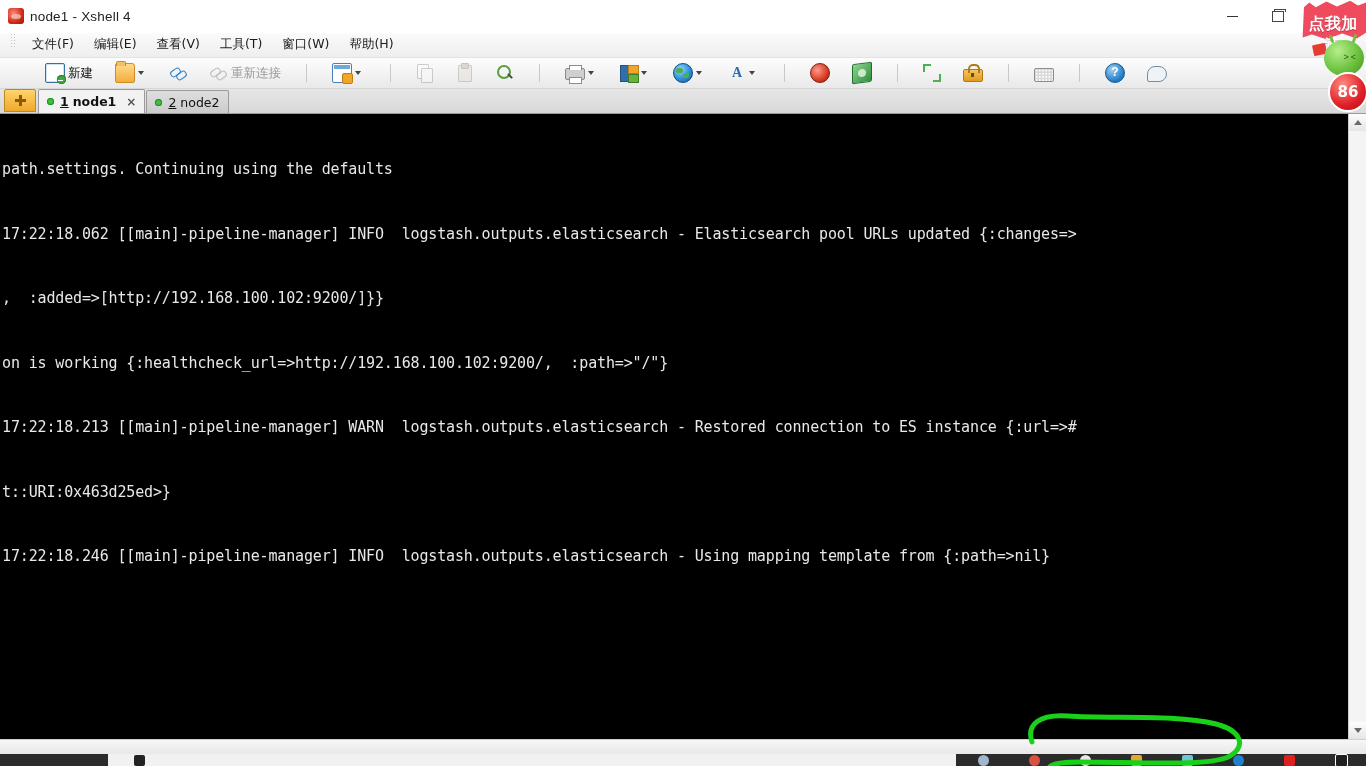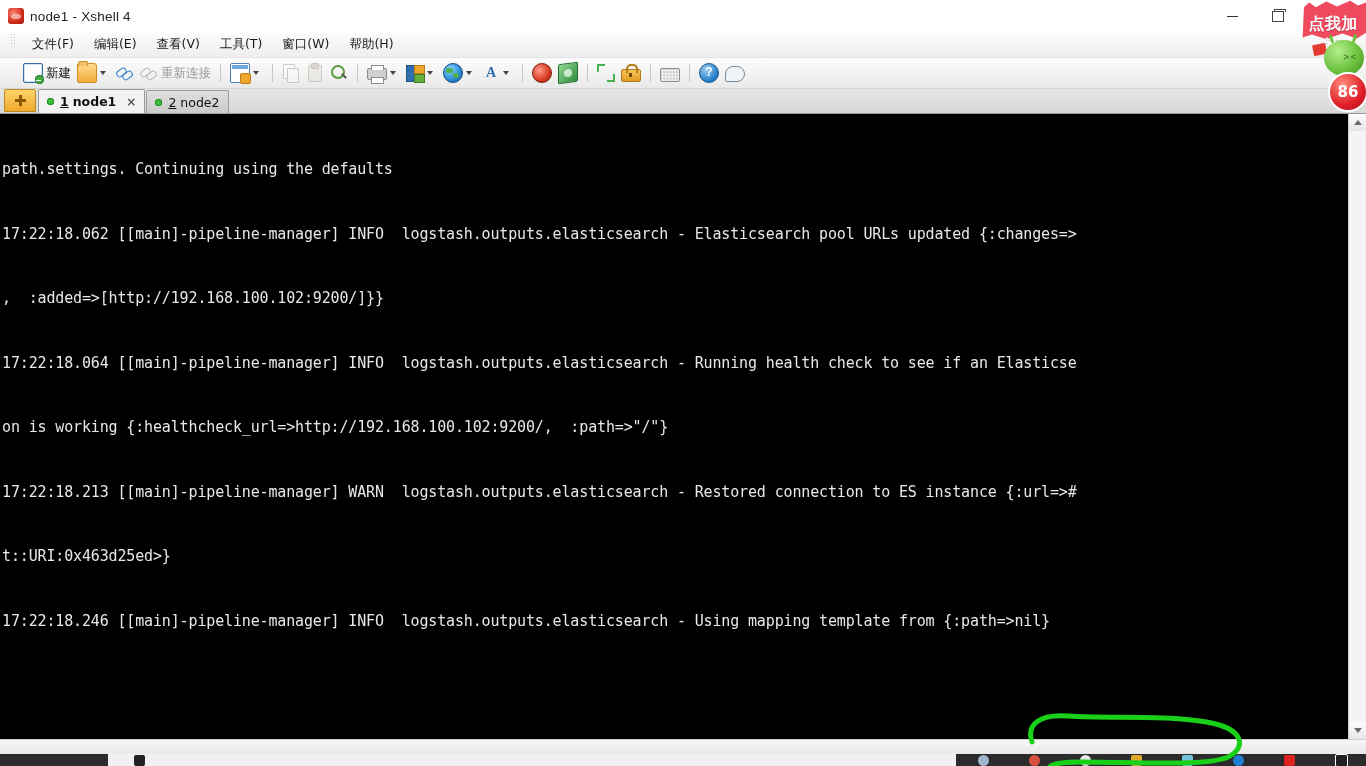--- a/index.html
+++ b/index.html
@@ -42,22 +42,22 @@
     background:linear-gradient(#fbfbfb,#eeeeee);
   }
   .menubar .grip{width:6px;height:16px;margin-right:6px;
     background-image:radial-gradient(#bcbcbc 40%, transparent 41%);
     background-size:3px 3px;background-position:0 0;opacity:.9;}
   .menu-item{font-size:12.5px;color:#1a1a1a;padding:3px 10px;cursor:default;white-space:nowrap;
     font-family:"DejaVu Sans","Liberation Sans",sans-serif;}
 
   
   .toolbar{
-    height:30px;flex:0 0 30px;display:flex;align-items:center;padding-left:14px;
-    background:linear-gradient(#fdfdfd,#e9e9e9);border-bottom:1px solid #d6d6d6;
+    height:30px;flex:0 0 30px;display:flex;align-items:center;padding-left:20px;
+    background:linear-gradient(#fdfdfd,#e9e9e9);border-bottom:1px solid #d6d6d6;gap:16px;
   }
   .tb{display:flex;align-items:center;height:24px;padding:0 3px;border-radius:3px;}
   .tb .lbl{font-size:12.5px;color:#111;margin-left:3px;font-family:"DejaVu Sans","Liberation Sans",sans-serif;}
   .tbsep{width:1px;height:18px;background:#c8c8c8;margin:0 6px;}
   .caret{width:0;height:0;border-left:3.5px solid transparent;border-right:3.5px solid transparent;
          border-top:4px solid #444;margin:0 4px 0 3px;}
   .ic{width:18px;height:18px;position:relative;display:inline-block;flex:0 0 18px;}
 
   
   .ic-new{background:#fff;border:1.6px solid #3a6ea5;border-radius:2px;box-shadow:inset 0 0 0 1px #cfe0f0;}
@@ -357,21 +357,20 @@
       <span class="tnum">2</span>
       <span>node2</span>
     </div>
   </div>
 
   <div class="termwrap">
     <div class="term">
       <div class="ln">path.settings. Continuing using the defaults</div>
       <div class="ln">17:22:18.062 [[main]-pipeline-manager] INFO  logstash.outputs.elasticsearch - Elasticsearch pool URLs updated {:changes=&gt;</div>
       <div class="ln">,  :added=&gt;[http://192.168.100.102:9200/]}}</div>
-      <div class="ln">17:22:18.064 [[main]-pipeline-manager] INFO  logstash.outputs.elasticsearch - Running health check to see if an Elasticse</div>
       <div class="ln">on is working {:healthcheck_url=&gt;http://192.168.100.102:9200/,  :path=&gt;"/"}</div>
       <div class="ln">17:22:18.213 [[main]-pipeline-manager] WARN  logstash.outputs.elasticsearch - Restored connection to ES instance {:url=&gt;#</div>
       <div class="ln">t::URI:0x463d25ed&gt;}</div>
       <div class="ln">17:22:18.246 [[main]-pipeline-manager] INFO  logstash.outputs.elasticsearch - Using mapping template from {:path=&gt;nil}</div>
       
       
       
       
       
       

